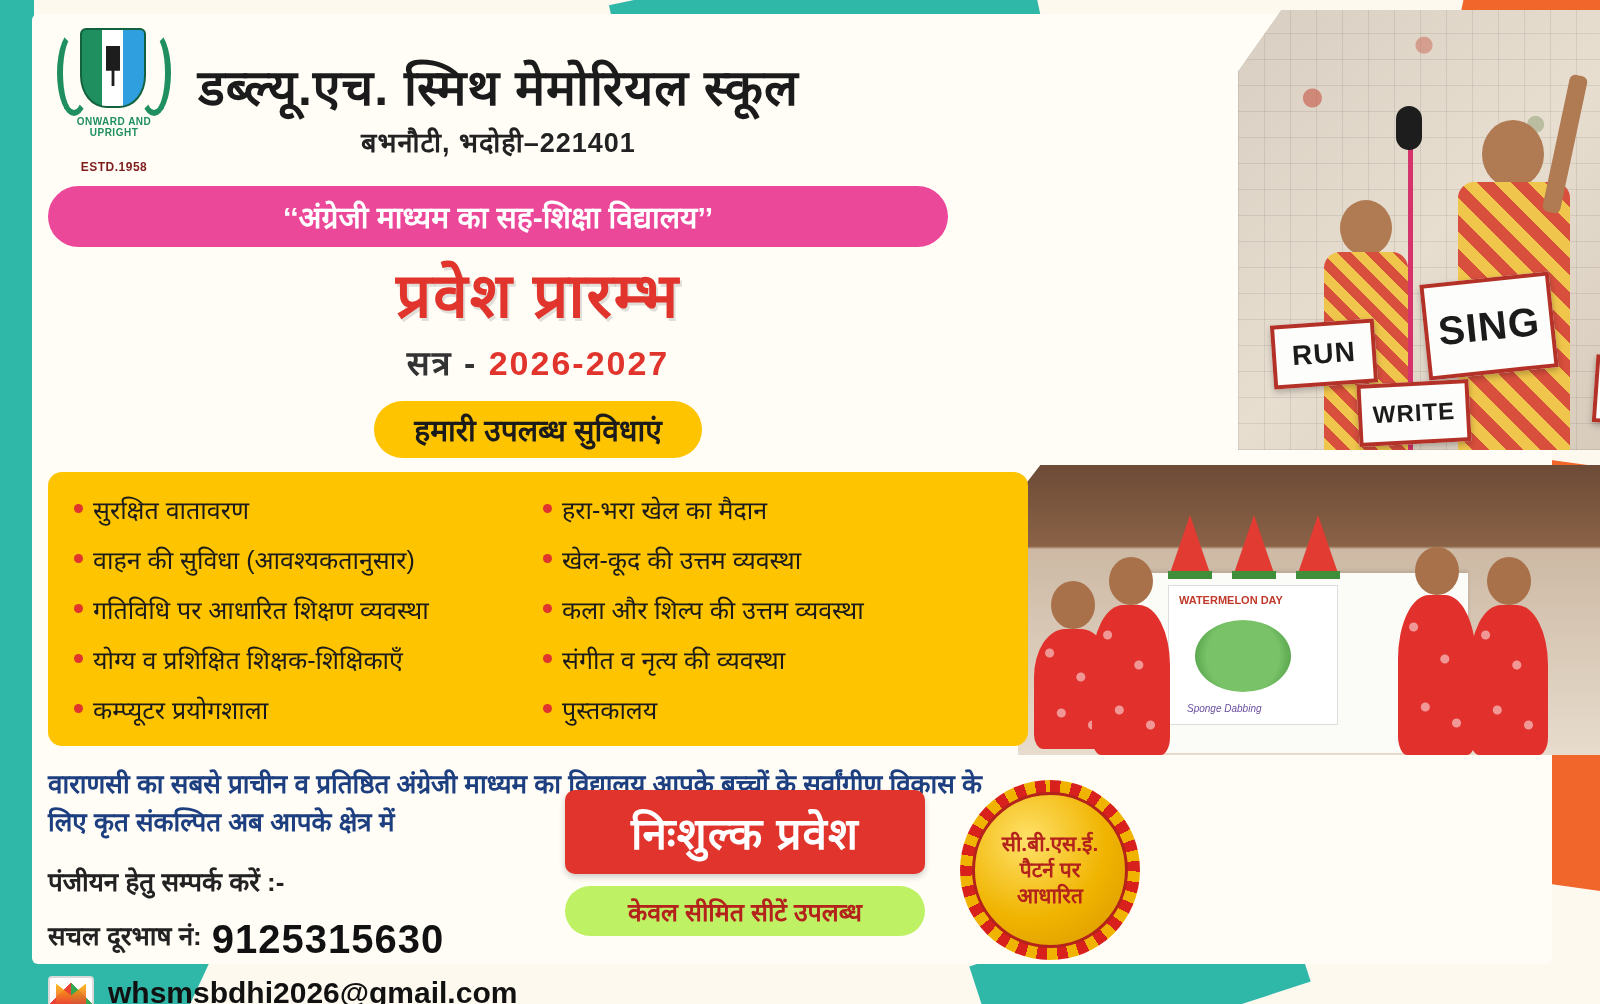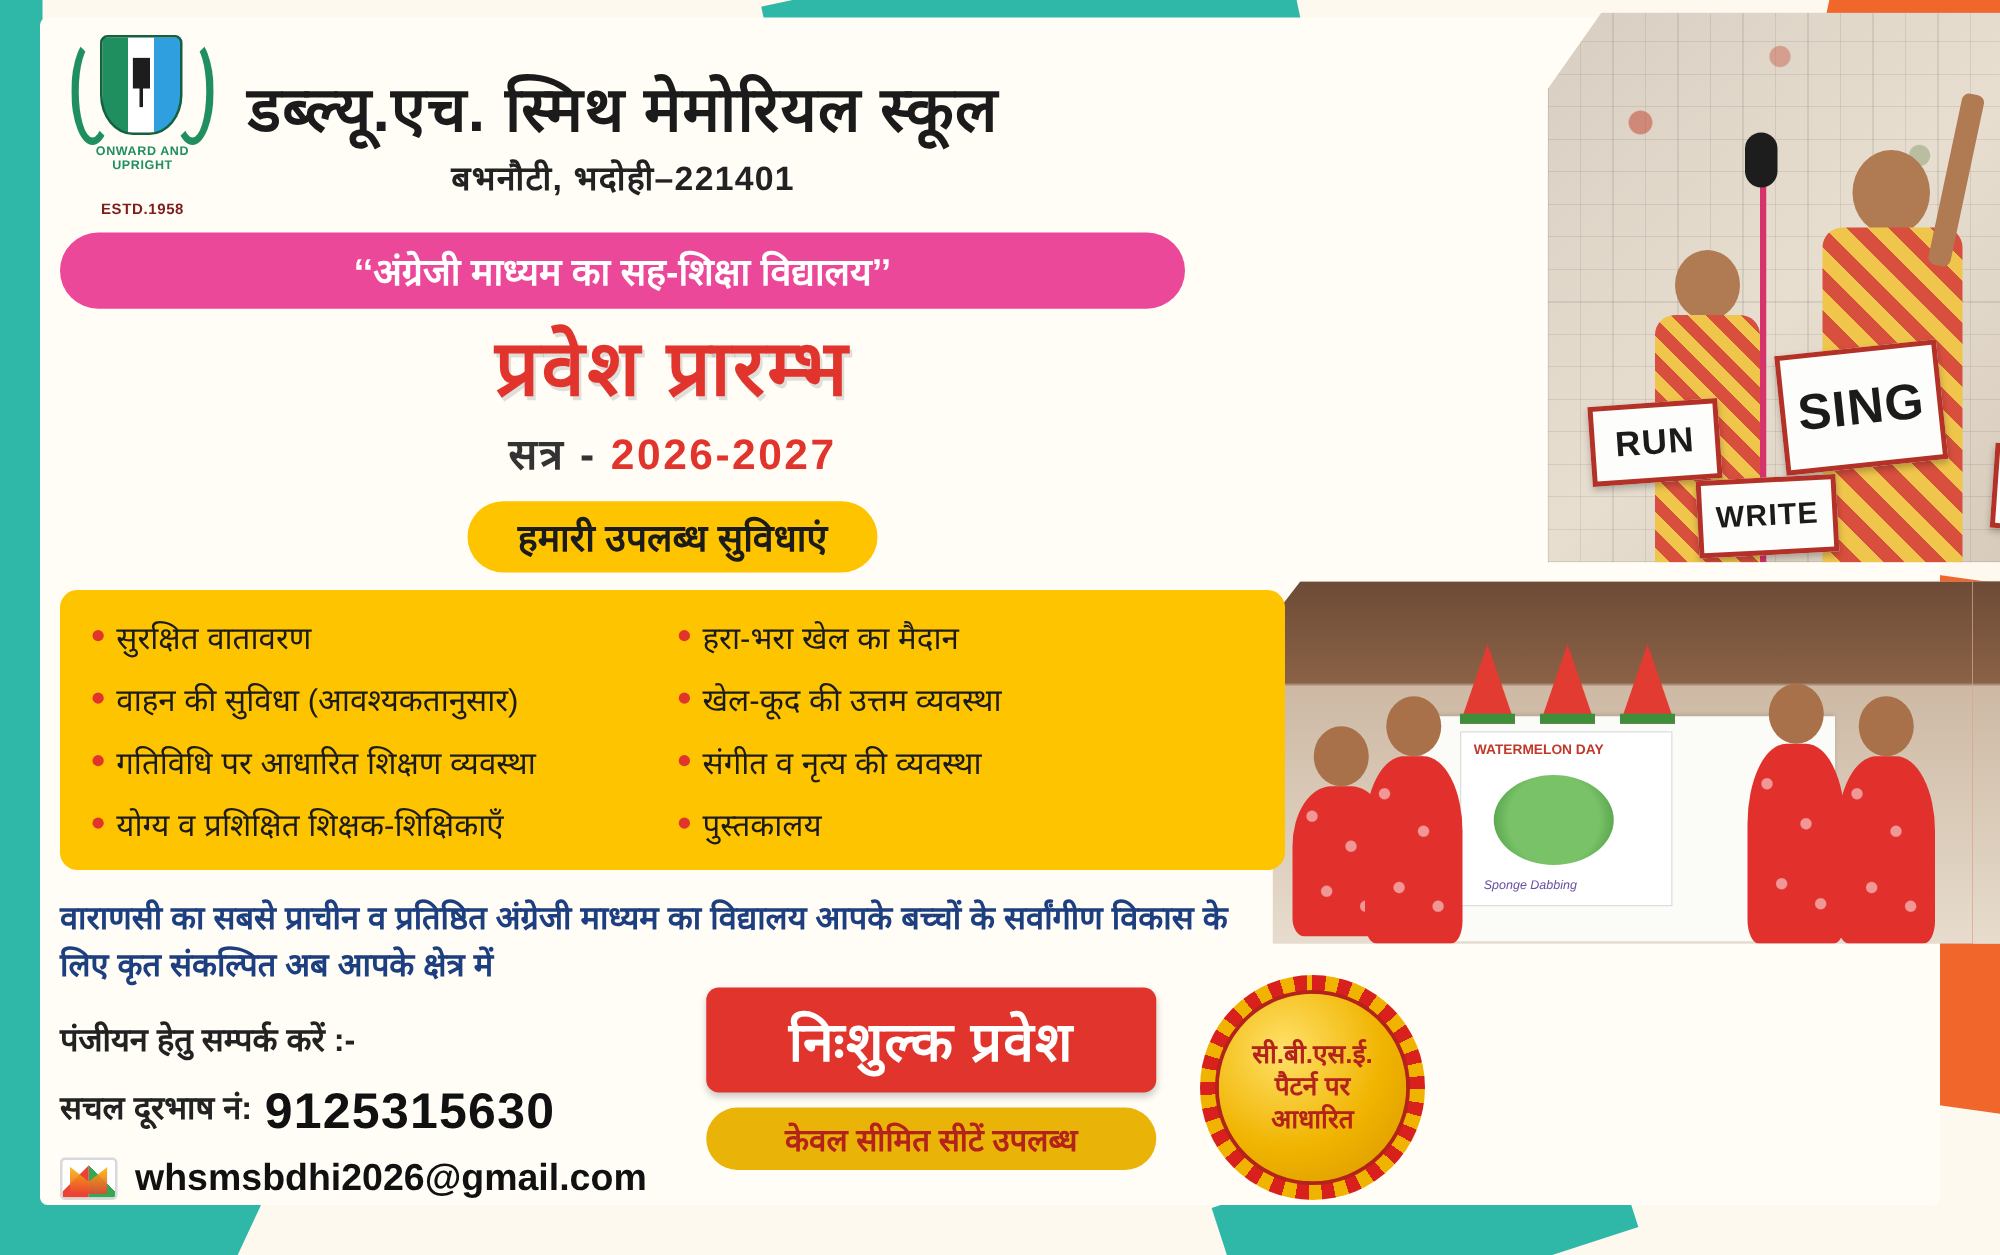--- a/index.html
+++ b/index.html
@@ -298,21 +298,21 @@
   .free-banner {
     background: #e0342c; color: #ffffff;
     font-size: 44px; font-weight: bold;
     text-align: center; padding: 12px 10px;
     border-radius: 10px;
     letter-spacing: 1px;
     box-shadow: 0 3px 6px rgba(0,0,0,.2);
   }
   .free-sub {
     margin-top: 12px;
-    background: #eab308; color: #b3221b;
+    background: #bef264; color: #b3221b;
     font-size: 25px; font-weight: bold;
     text-align: center; padding: 8px 12px;
     border-radius: 30px;
   }
 
   
   .seal {
     position: absolute; left: 960px; top: 780px;
     width: 180px; height: 180px;
   }
@@ -466,29 +466,37 @@
           <span>वाहन की सुविधा (आवश्यकतानुसार)</span>
         </div>
         <div class="fac-item">
           <span class="dot"></span>
           <span>गतिविधि पर आधारित शिक्षण व्यवस्था</span>
         </div>
         <div class="fac-item">
           <span class="dot"></span>
           <span>योग्य व प्रशिक्षित शिक्षक-शिक्षिकाएँ</span>
         </div>
+        <div class="fac-item">
+          <span class="dot"></span>
+          <span>कम्प्यूटर प्रयोगशाला</span>
+        </div>
       </div>
       <div class="fac-col">
         <div class="fac-item">
           <span class="dot"></span>
           <span>हरा-भरा खेल का मैदान</span>
         </div>
         <div class="fac-item">
           <span class="dot"></span>
           <span>खेल-कूद की उत्तम व्यवस्था</span>
+        </div>
+        <div class="fac-item">
+          <span class="dot"></span>
+          <span>कला और शिल्प की उत्तम व्यवस्था</span>
         </div>
         <div class="fac-item">
           <span class="dot"></span>
           <span>संगीत व नृत्य की व्यवस्था</span>
         </div>
         <div class="fac-item">
           <span class="dot"></span>
           <span>पुस्तकालय</span>
         </div>
       </div>

